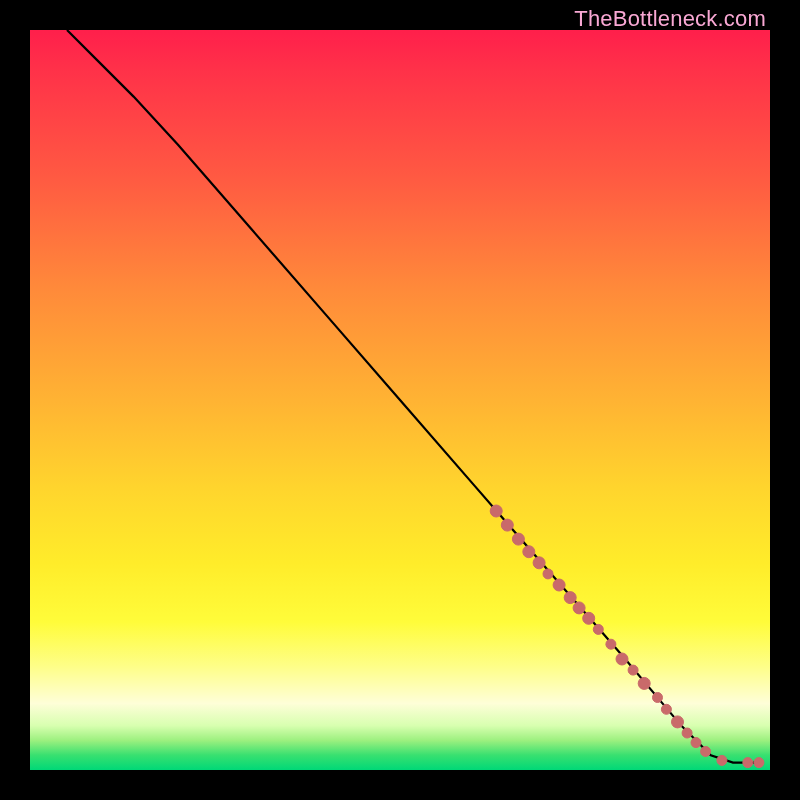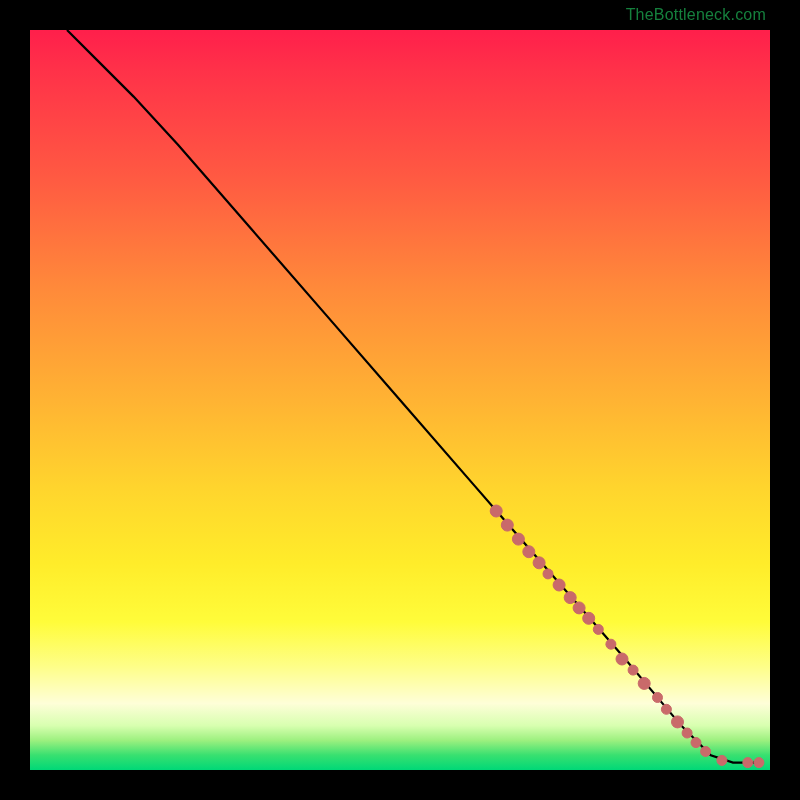--- a/index.html
+++ b/index.html
@@ -31,22 +31,22 @@
       #d8ffb0 94%,
       #9cf07f 96%,
       #38e070 98%,
       #00d877 100%
     );
   }
   .watermark {
     position: absolute;
     top: 6px;
     right: 34px;
-    color: #15803d;
-    font-size: 16px;
+    color: #f9a8d4;
+    font-size: 22px;
     font-weight: 500;
     letter-spacing: 0.2px;
   }
   svg.plot {
     position: absolute;
     left: 30px;
     top: 30px;
     width: 740px;
     height: 740px;
     overflow: visible;

